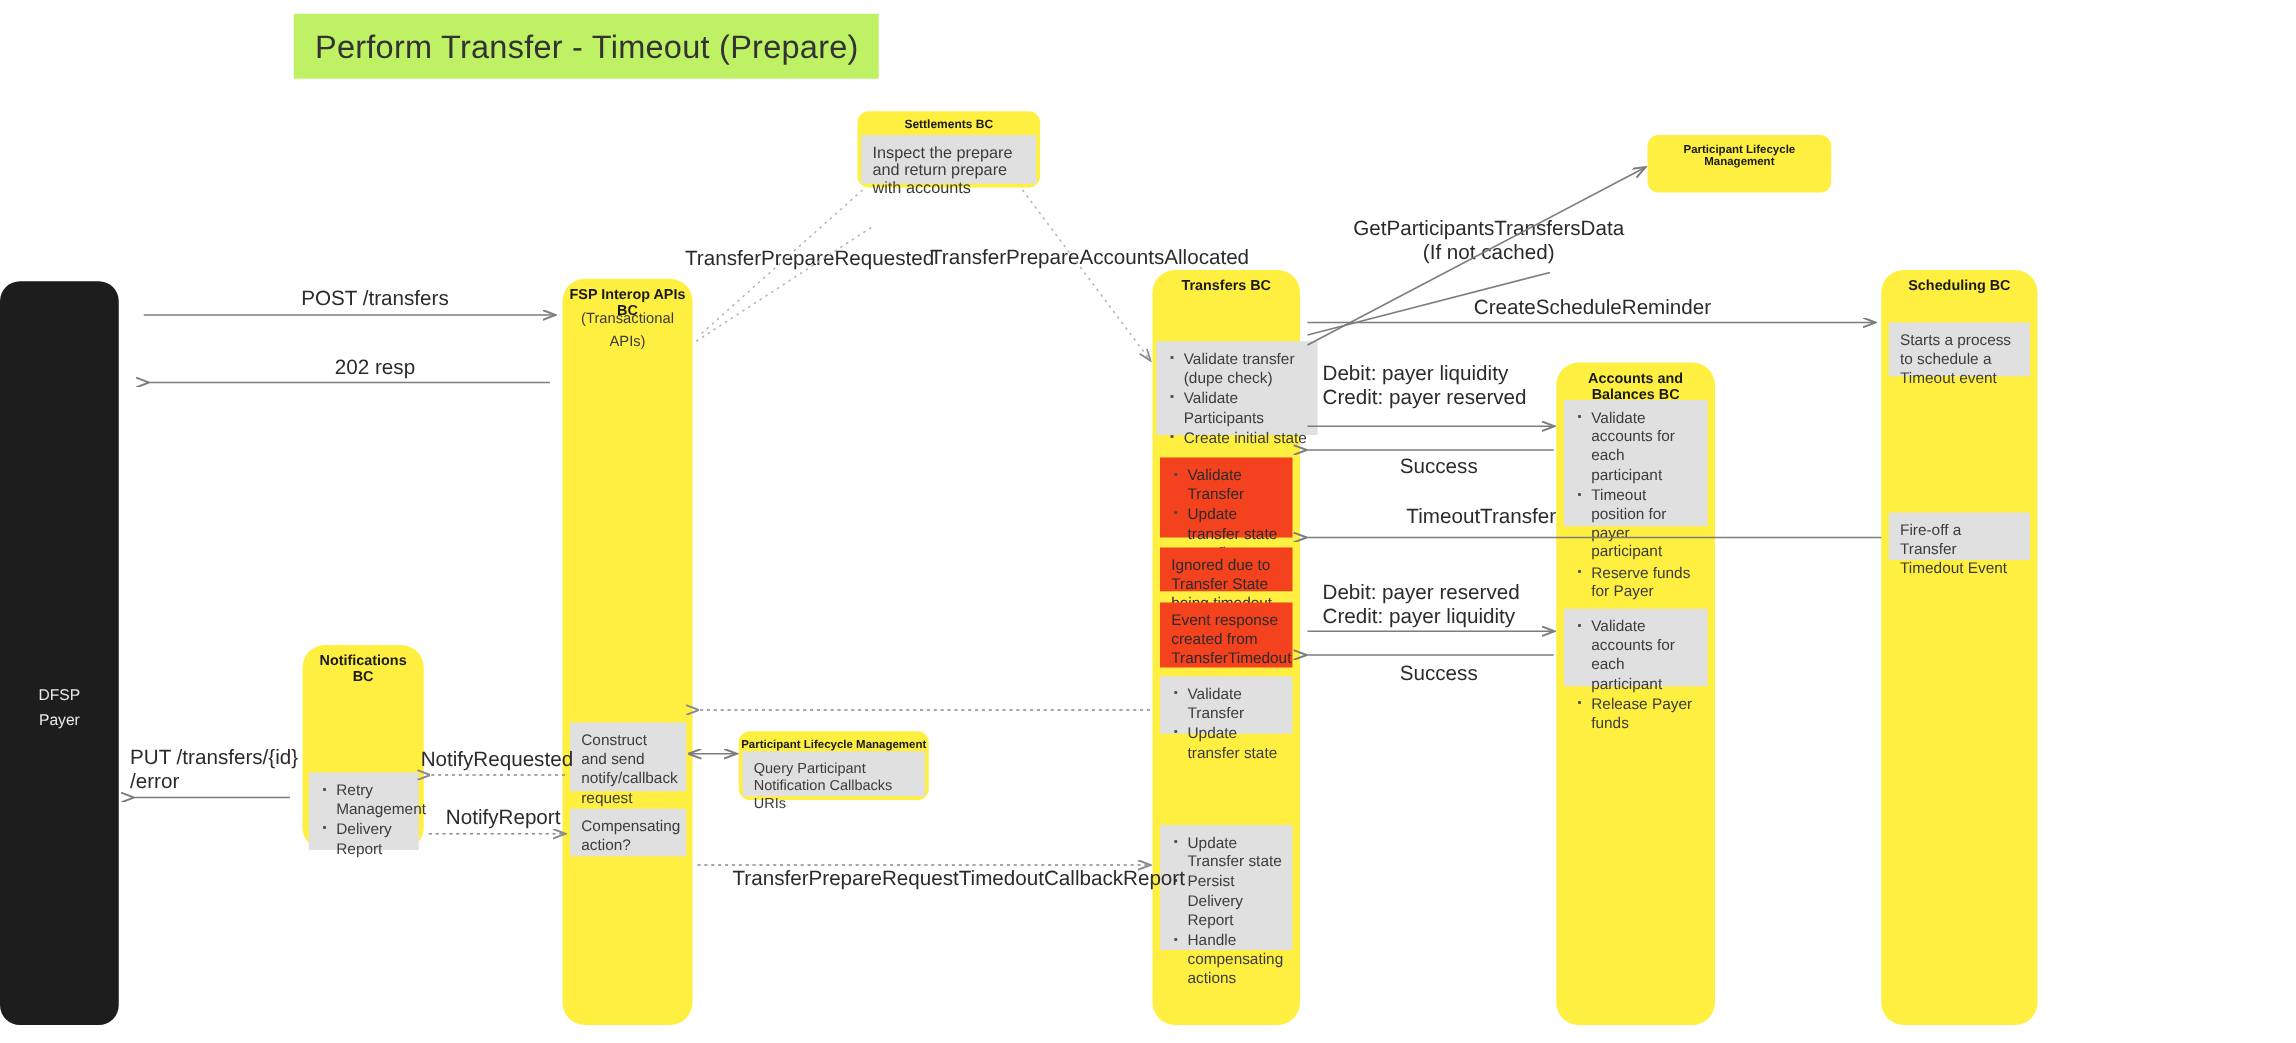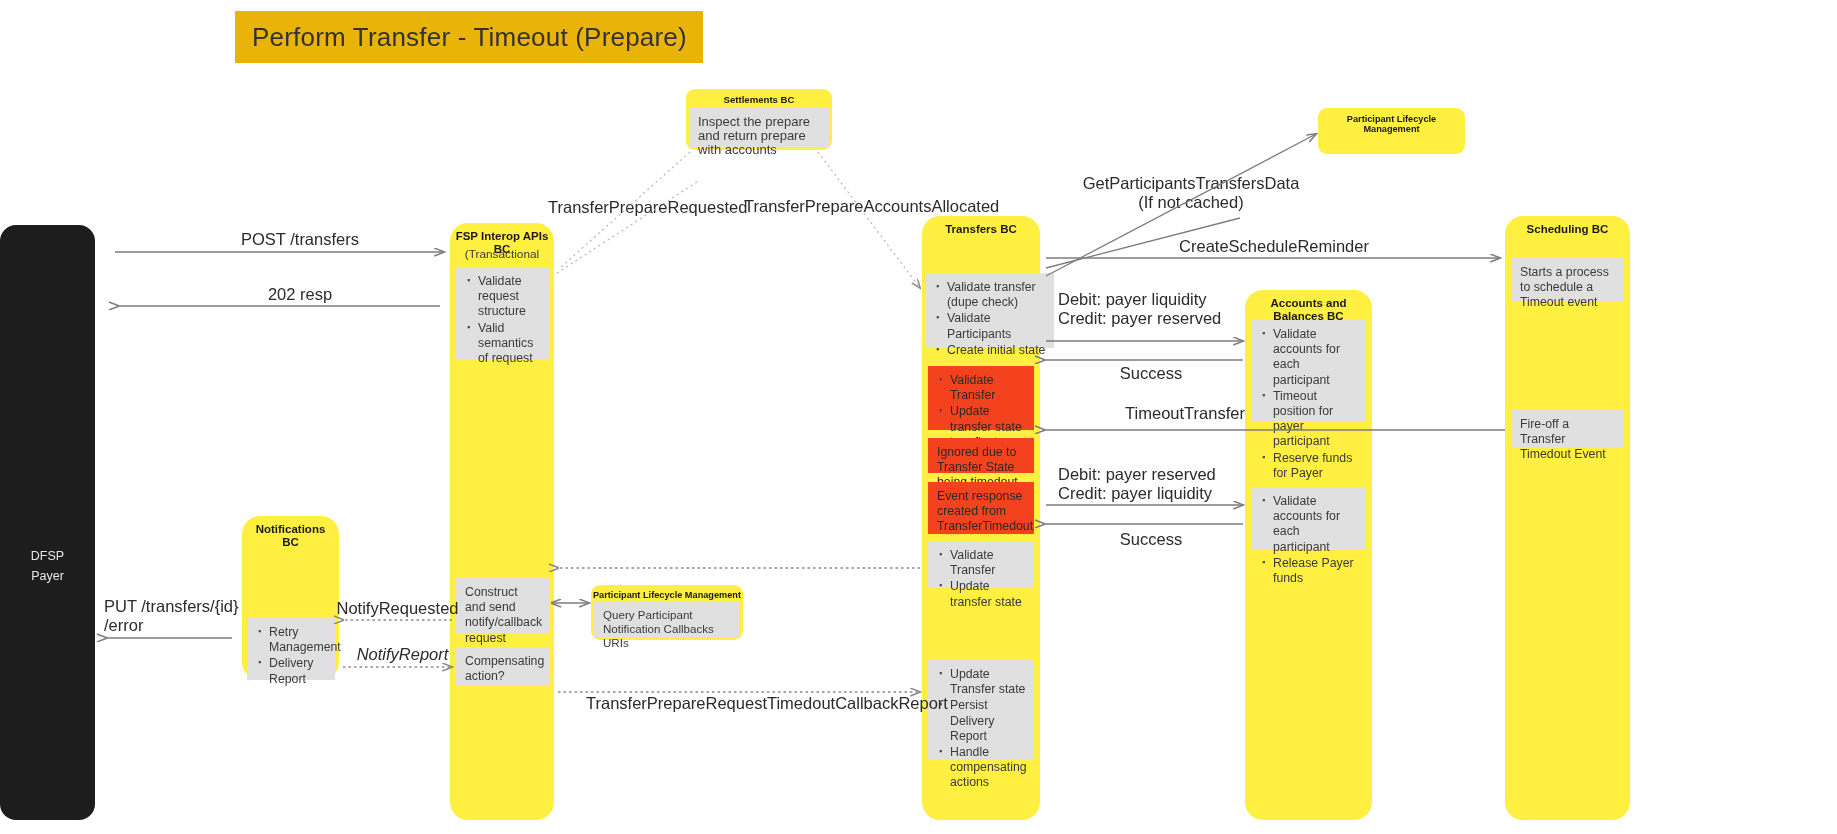--- a/index.html
+++ b/index.html
@@ -14,21 +14,21 @@
     height: 834px;
     background: #ffffff;
     overflow: hidden;
   }
 
   
   .title-chip {
     position: absolute;
     left: 235px; top: 11px;
     width: 468px; height: 52px;
-    background: #eab308;
+    background: #bef264;
     display: flex; align-items: center;
     padding-left: 17px;
     font-size: 26px;
     color: #333333;
     letter-spacing: .2px;
   }
 
   
   .lane {
     position: absolute;
@@ -129,26 +129,20 @@
     <ul>
       <li>Retry Management</li>
       <li>Delivery Report</li>
     </ul>
   </div>
 
   <div class="lane" style="left:450px; top:223px; width:104px; height:597px;">
     <div class="lane-title">FSP Interop APIs BC</div>
   </div>
   <div class="msg" style="left:452px; top:245px; width:100px; font-size:11.8px; text-align:center; color:#3b3b3b;">(Transactional APIs)</div>
-  <div class="act" style="left:456px; top:267px; width:93px; height:92px;">
-    <ul>
-      <li>Validate request structure</li>
-      <li>Valid semantics of request</li>
-    </ul>
-  </div>
   <div class="act" style="left:456px; top:578px; width:93px; height:55px;">
     <p class="plain">Construct and send notify/callback request</p>
   </div>
   <div class="act" style="left:456px; top:647px; width:93px; height:38px;">
     <p class="plain">Compensating action?</p>
   </div>
 
   <div class="lane" style="left:922px; top:216px; width:118px; height:604px;">
     <div class="lane-title">Transfers BC</div>
   </div>
@@ -246,21 +240,21 @@
 Credit: payer reserved</div>
   <div class="msg" style="left:1058px; top:364px; width:186px; text-align:center;">Success</div>
   <div class="msg" style="left:1060px; top:404px; width:250px; text-align:center;">TimeoutTransfer</div>
 
   <div class="msg" style="left:1058px; top:465px; width:190px;">Debit: payer reserved
 Credit: payer liquidity</div>
   <div class="msg" style="left:1058px; top:530px; width:186px; text-align:center;">Success</div>
 
 
   <div class="msg" style="left:330px; top:599px; width:135px; text-align:center;">NotifyRequested</div>
-  <div class="msg" style="left:340px; top:645px; width:125px; text-align:center;font-style:italic;">NotifyReport</div>
+  <div class="msg" style="left:340px; top:645px; width:125px; text-align:center;">NotifyReport</div>
 
   <div class="msg" style="left:586px; top:694px; width:305px;">TransferPrepareRequestTimedoutCallbackReport</div>
 
   <svg id="wires" viewBox="0 0 1837 834">
     <defs>
       <marker id="ah" markerWidth="9" markerHeight="9" refX="7.5" refY="3" orient="auto">
         <path d="M0,0 L8,3 L0,6" fill="none" stroke="#7d7d7d" stroke-width="1.2"></path>
       </marker>
       <marker id="ahl" markerWidth="9" markerHeight="9" refX="1" refY="3" orient="auto">
         <path d="M8,0 L0,3 L8,6" fill="none" stroke="#7d7d7d" stroke-width="1.2"></path>

